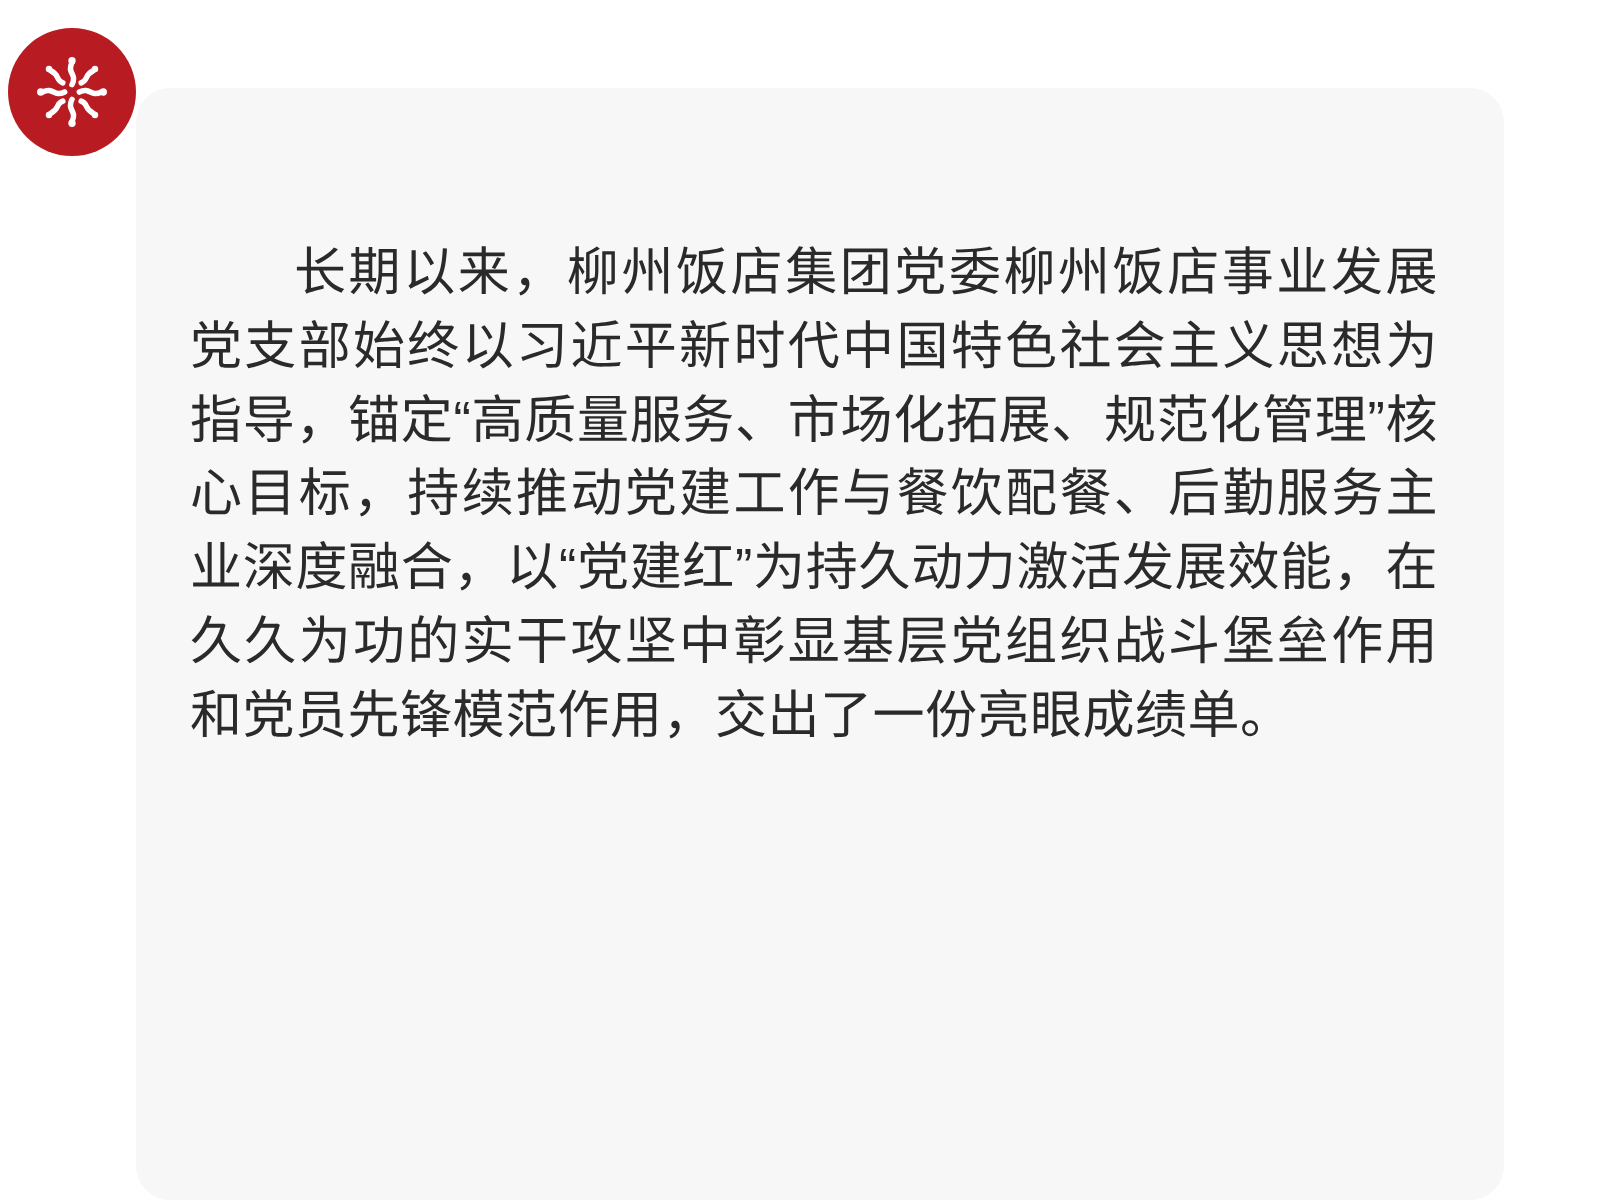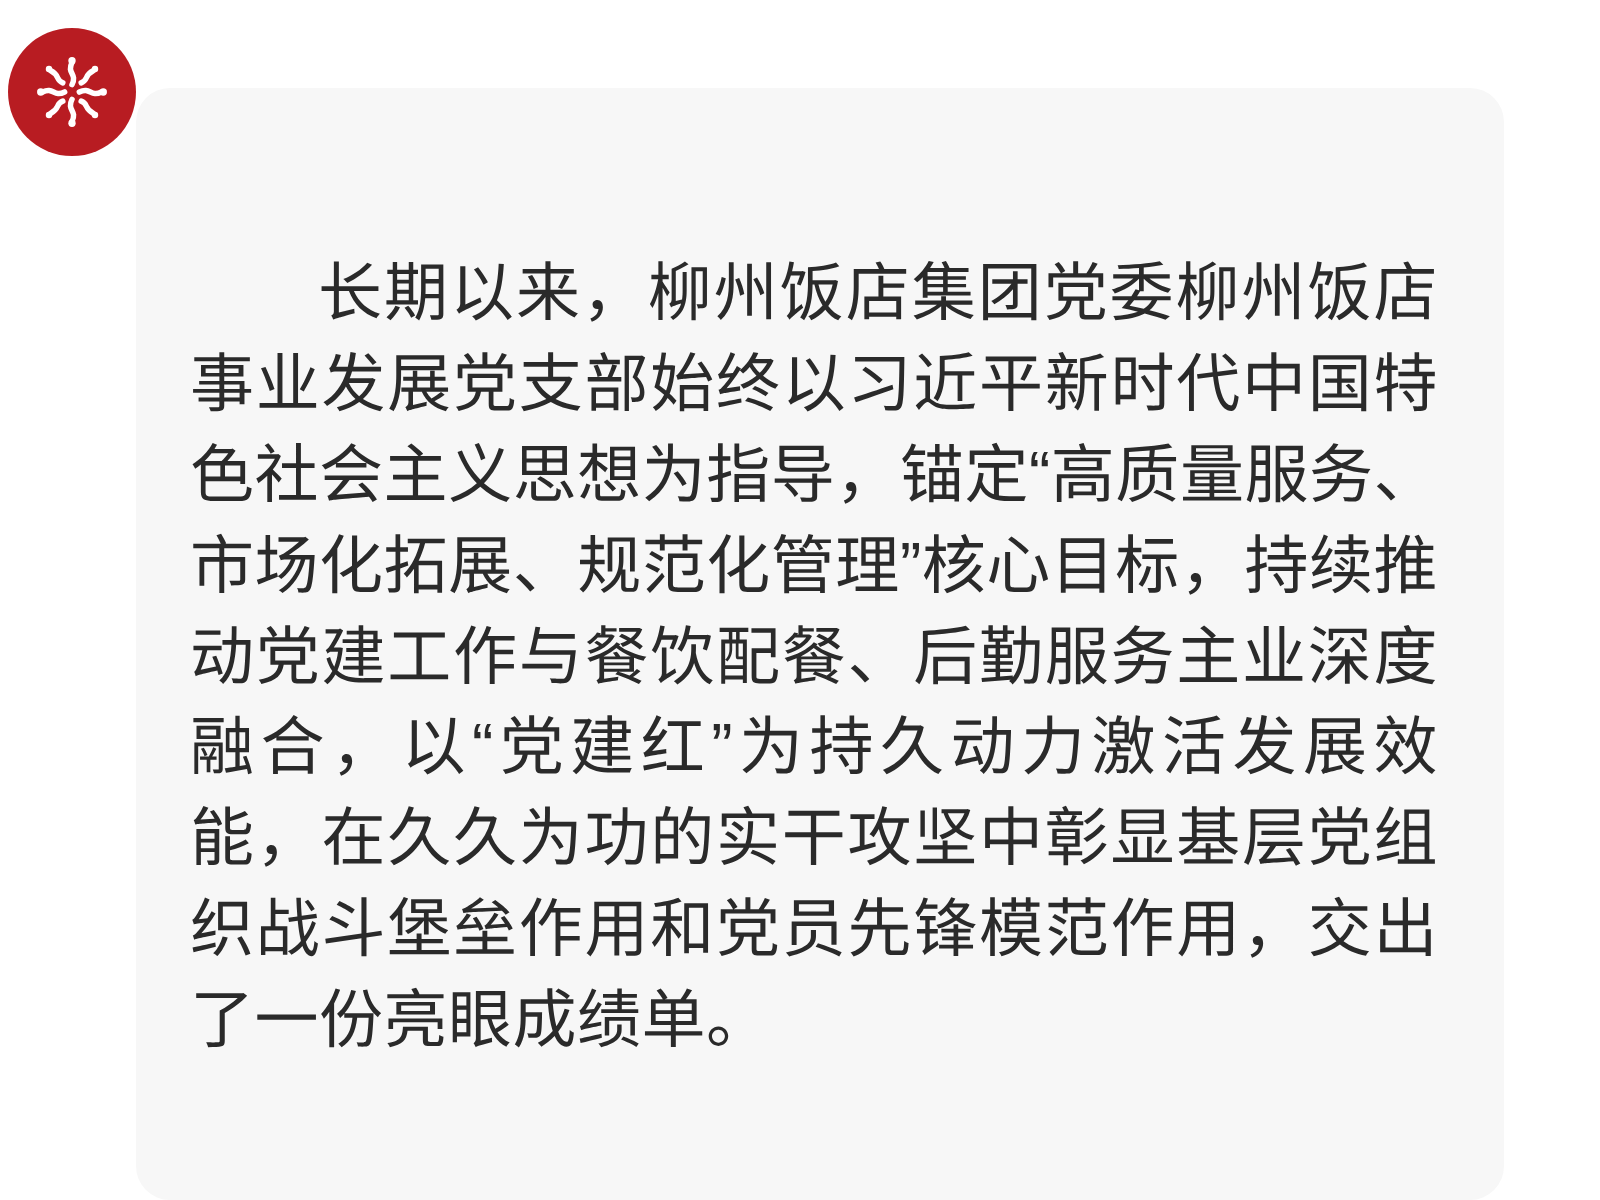--- a/index.html
+++ b/index.html
@@ -45,21 +45,21 @@
     width: 1368px;
     height: 1112px;
     background: #f7f7f7;
     border-radius: 34px;
     box-sizing: border-box;
     padding: 96px 66px 0 54px;
     z-index: 1;
   }
 
   .card-body {
-    font-size: 64px;
+    font-size: 52px;
     line-height: 1.42;
     color: #2a2a2a;
     letter-spacing: 0.5px;
     text-align: justify;
     text-justify: inter-character;
     text-indent: 2em;
     font-weight: 400;
     font-family: "Liberation Sans", "DejaVu Sans", sans-serif;
   }
 </style>

